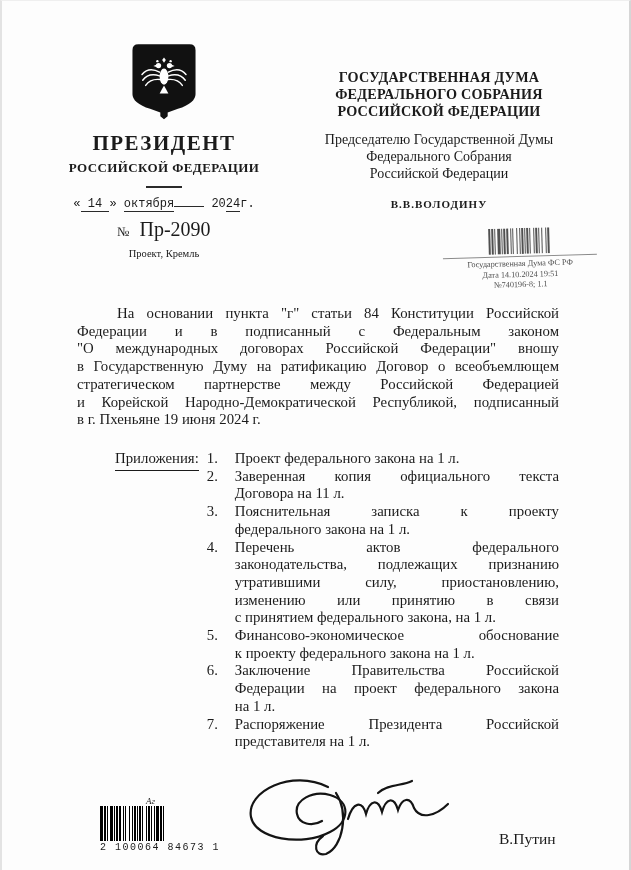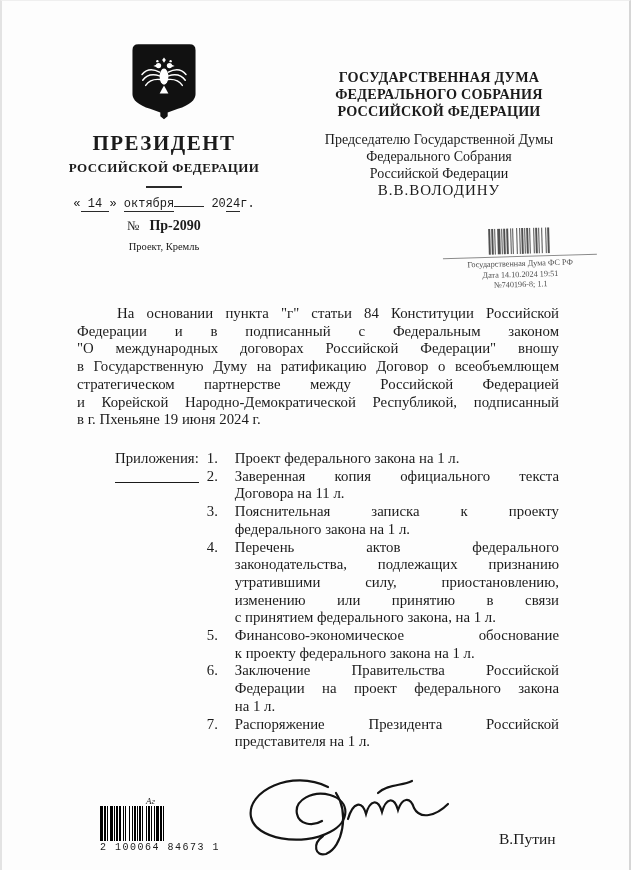--- a/index.html
+++ b/index.html
@@ -11,46 +11,46 @@
   
   .header-left{position:absolute;left:56px;top:40px;width:212px;text-align:center;}
   .emblem{width:66px;height:80px;margin:0 auto;display:block;}
   .ptitle{margin-top:10px;font-weight:bold;font-size:21px;letter-spacing:1.5px;}
   .psub{font-weight:bold;font-size:13px;letter-spacing:.4px;margin-top:4px;}
   .rule{width:36px;border:0;border-top:2px solid #2a2a2a;margin:10px auto 9px;}
   .dateline{font-family:"Liberation Mono",monospace;font-size:12px;white-space:nowrap;}
   .u{border-bottom:1px solid #2a2a2a;margin-top:28px;}
   .ublank{display:inline-block;width:30px;border-bottom:1px solid #2a2a2a;}
   .numline{margin-top:7px;font-size:13px;}
-  .numline .nval{font-weight:bold;font-size:14px;}
+  .numline .nval{font-weight:normal;font-size:20px;}
   .place{margin-top:7px;font-size:10.5px;}
 
   
   .header-right{position:absolute;left:286px;top:68px;width:302px;text-align:center;}
   .org{font-weight:bold;font-size:14.2px;line-height:17px;letter-spacing:.2px;}
   .addr{margin-top:11px;font-size:14px;line-height:17px;}
-  .aname{margin-top:0;font-size:15px;letter-spacing:1px;}
+  .aname{margin-top:16px;font-size:11px;letter-spacing:1px;font-weight:bold;}
 
   
   .stamp{position:absolute;left:441px;top:227px;width:154px;transform:rotate(-1.6deg);
          color:#4e4e4e;text-align:center;}
   .stamp .bc{height:26px;margin:0 8px;overflow:hidden;white-space:nowrap;opacity:.85;}
   .sline{font-size:8.2px;line-height:10.5px;white-space:nowrap;}
   .sline.first{border-top:1px solid #8a8a8a;margin-top:2px;padding-top:2px;}
 
   
   .bodytext{position:absolute;left:75px;top:304px;width:482px;font-size:14.8px;}
   .jline{text-align:justify;text-align-last:justify;line-height:17.7px;}
   .jline.jlast{text-align-last:left;}
   .jline.indent{text-indent:40px;}
 
   
   .attach{position:absolute;left:75px;top:449px;width:482px;font-size:14.8px;display:flex;}
   .attach-label{margin-left:38px;flex:none;line-height:17.7px;}
-  .attach-label span{border-bottom:1px solid #1b1b1b;padding-bottom:16px;}
+  .attach-label span{border-bottom:1px solid #1b1b1b;padding-bottom:4px;}
   .attach-items{flex:1;margin-left:8px;}
   .item{display:flex;}
   .item-num{width:28px;flex:none;line-height:17.7px;}
   .item-lines{flex:1;}
 
   
   .footer-barcode{position:absolute;left:98px;top:796px;width:122px;}
   .fb-mark{font-size:9px;font-style:italic;margin-left:46px;line-height:9px;}
   .fb-bars{height:35px;overflow:hidden;white-space:nowrap;}
   .fb-digits{font-family:"Liberation Mono",monospace;font-size:10px;letter-spacing:1.5px;margin-top:1px;}

